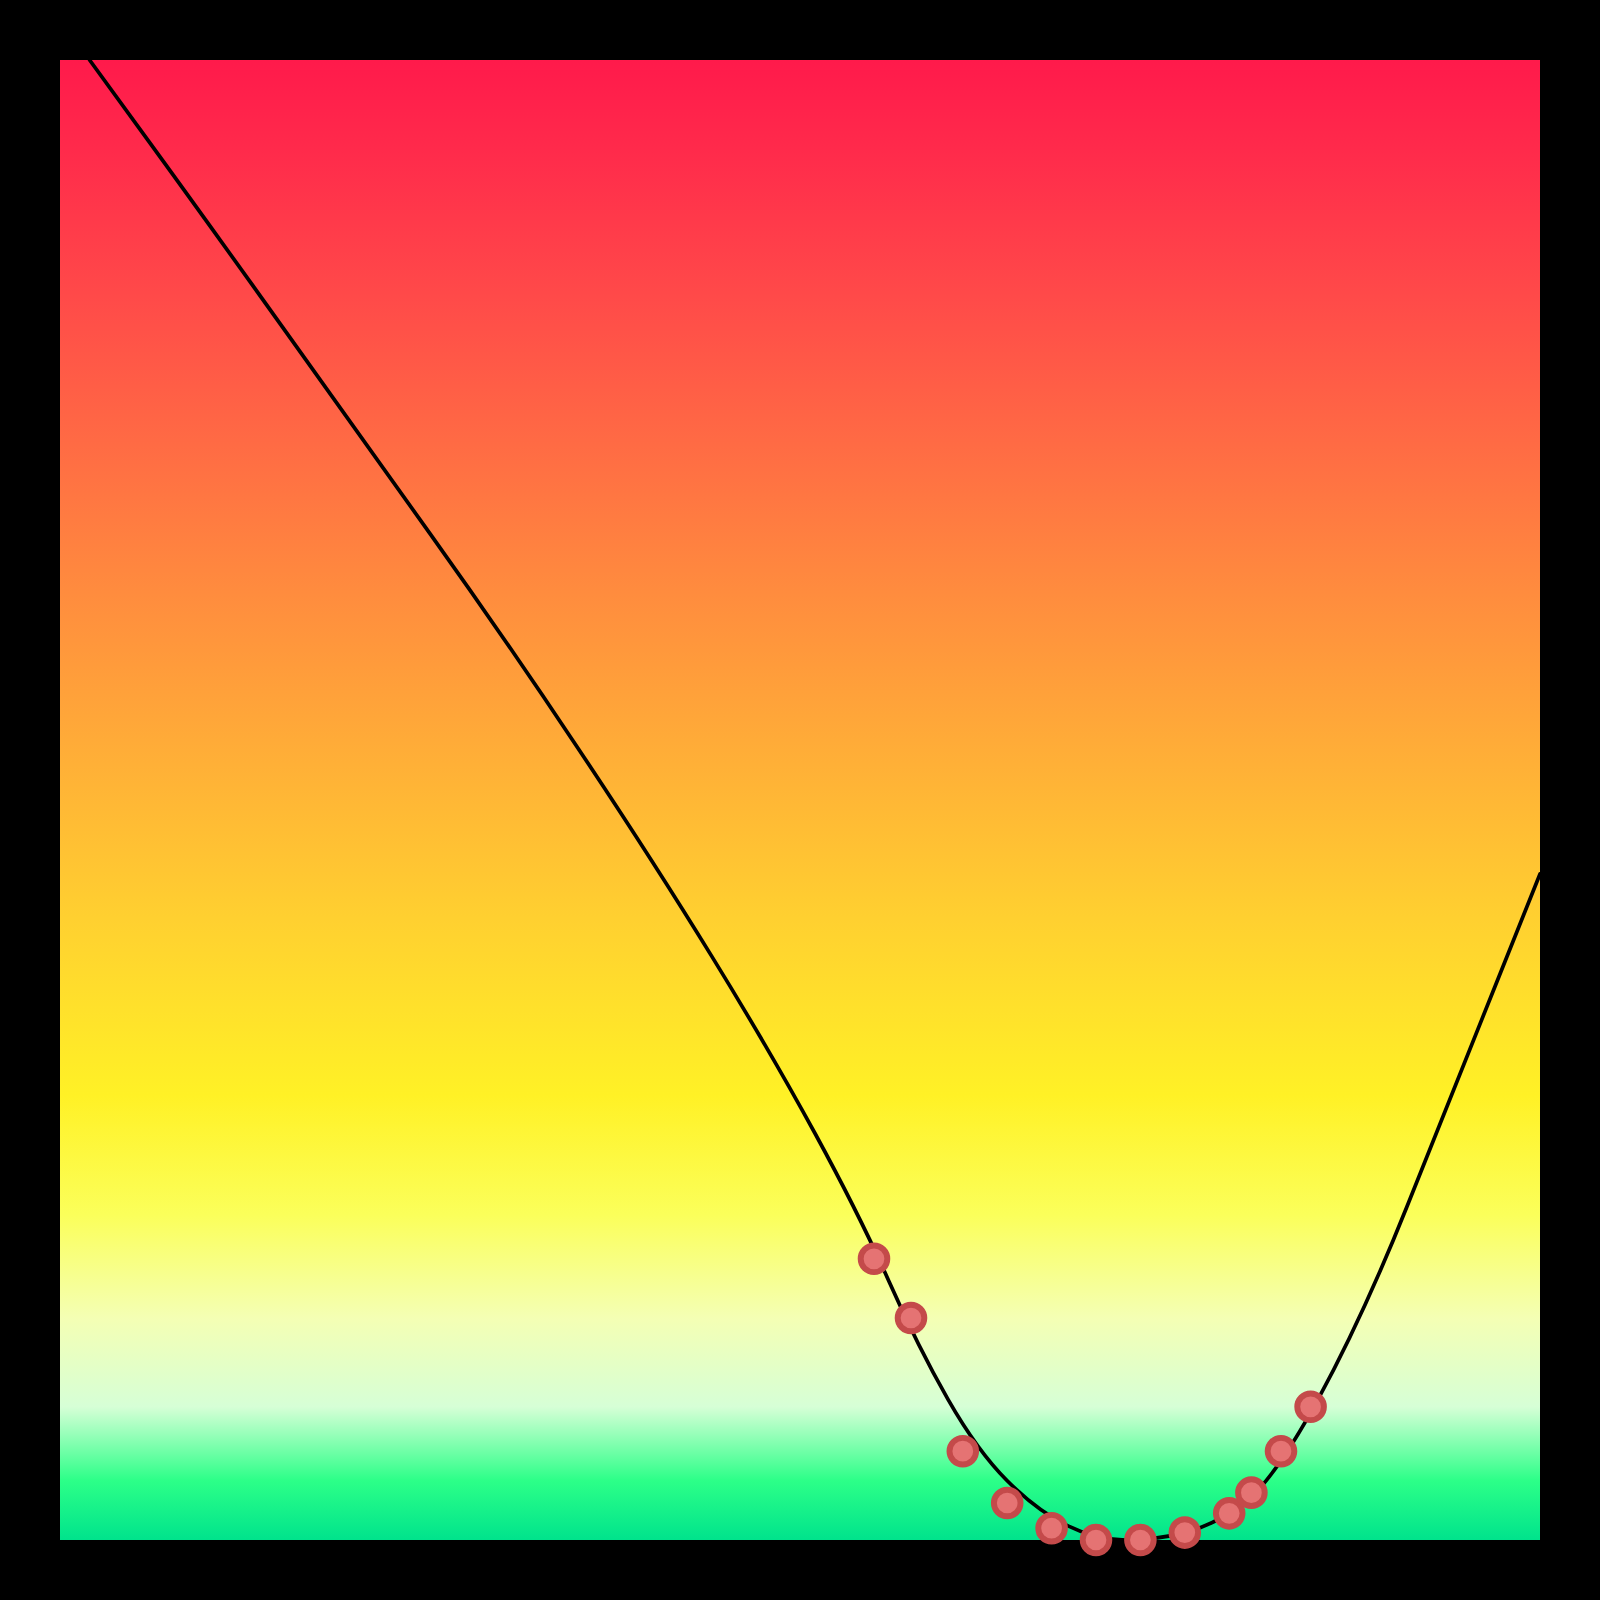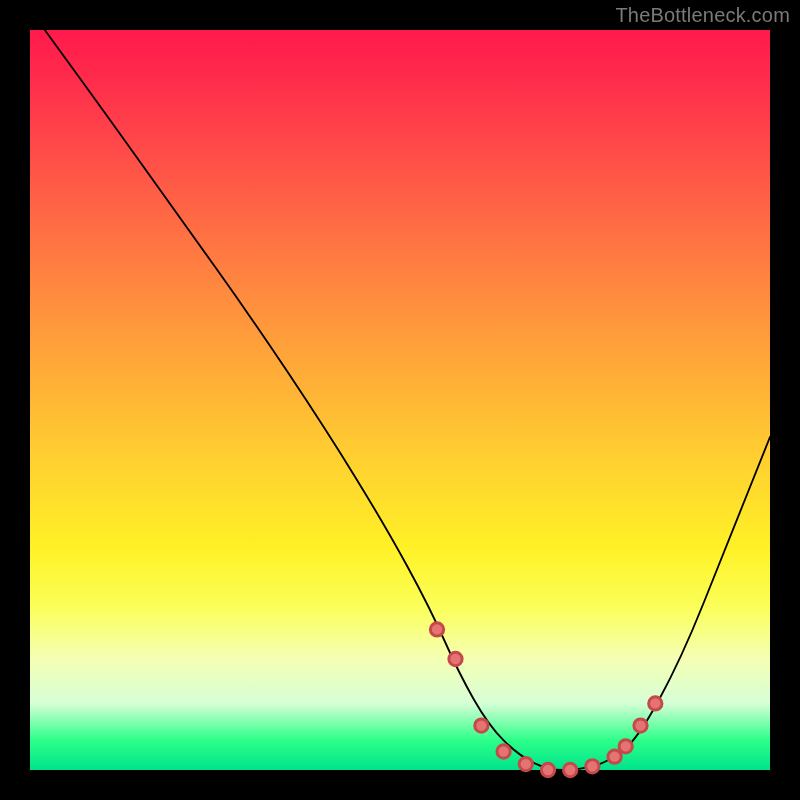--- a/index.html
+++ b/index.html
@@ -63,21 +63,20 @@
   .dot {
     fill: #e57373;
     stroke: #c44a4a;
     stroke-width: 0.4;
   }
 </style>
 </head>
 <body>
 
 <div class="frame">
-  <div class="watermark">TheBottleneck.com</div>
 
   <div class="plot">
     <svg class="curve" viewBox="0 0 100 100" preserveAspectRatio="none">
       <path id="curve-path" fill="none" stroke="#000" stroke-width="0.25" stroke-linecap="round" stroke-linejoin="round" d="M 2 0 Q 2 0 6 5.5 Q 10 11 15 18 Q 20 25 25 32 Q 30 39 35 46.5 Q 40 54 44 60.5 Q 48 67 51 72.5 Q 54 78 56 82.5 Q 57.99999999999999 87 60 90.5 Q 62 94 64 96 Q 66 98 68 99 Q 70 100 72 100 Q 74 100 76 99.5 Q 78 99 80 97.5 Q 82 96 85 90.5 Q 88 85 91 77.5 Q 94 70 97 62.5 T 100 55"></path>
       <g id="marker-group">
           <circle cx="55.00000000000001" cy="81" r="0.9" class="dot"></circle>
           <circle cx="57.49999999999999" cy="85" r="0.9" class="dot"></circle>
           <circle cx="61" cy="94" r="0.9" class="dot"></circle>
           <circle cx="64" cy="97.5" r="0.9" class="dot"></circle>
           <circle cx="67" cy="99.2" r="0.9" class="dot"></circle>

